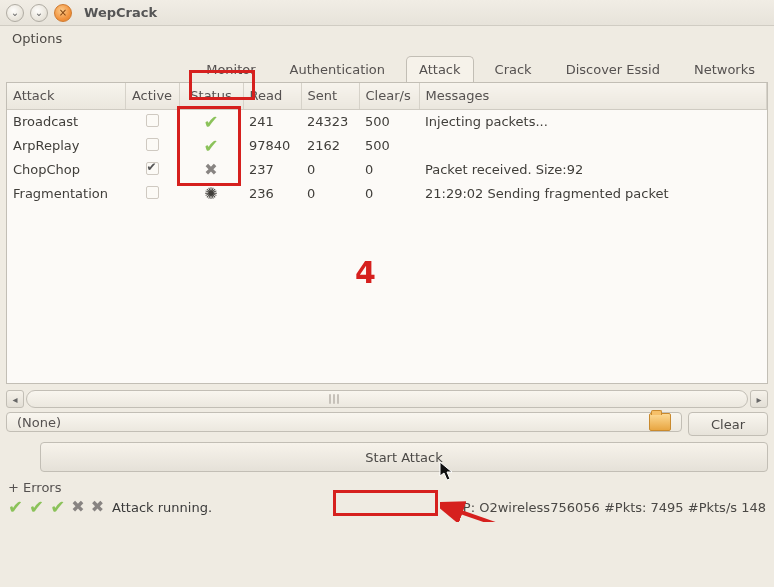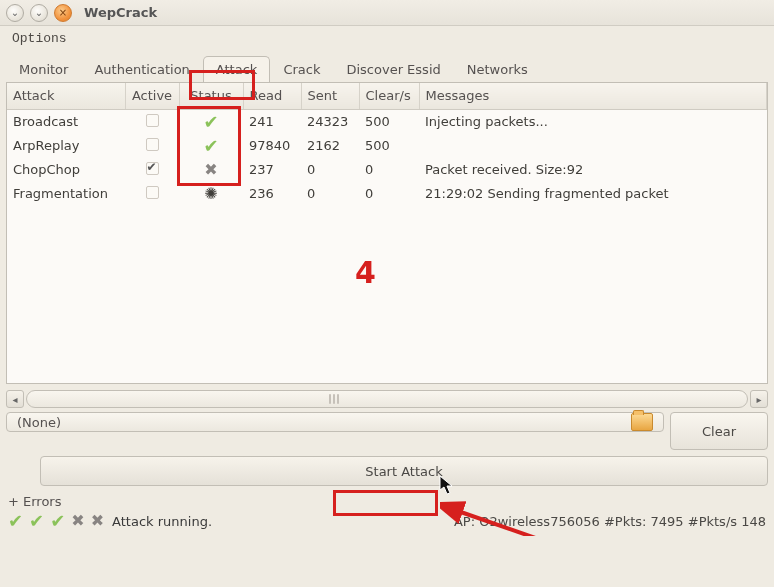--- a/index.html
+++ b/index.html
@@ -29,28 +29,29 @@
     display: flex; align-items: center; justify-content: center;
     font-size: 10px; color: #666;
   }
   .wm-btn.close {
     border-color: #d07a2e;
     background: radial-gradient(circle at 40% 35%, #fccc8c, #f2933e 60%, #e07b24);
     color: #7a3c0b;
   }
   .title-text { font-weight: bold; color: #555; margin-left: 6px; }
   
-  .menubar { height: 24px; display: flex; align-items: center; padding: 0 6px; font-family: Liberation Mono, monospace; }
+  .menubar { height: 24px; display: flex; align-items: center; padding: 0 6px; }
   .menubar div { padding: 3px 6px; color: #4d4945; }
   
   .tabstrip {
     display: flex;
     align-items: flex-end;
     padding: 6px 6px 0 6px;
-    gap: 0;
+    gap: 8px;
+    justify-content: flex-end;
   }
   .tab {
     padding: 5px 12px;
     color: #555150;
     border: 1px solid transparent;
     border-bottom: none;
     border-top-left-radius: 5px;
     border-top-right-radius: 5px;
     position: relative;
   }
@@ -147,21 +148,21 @@
     width:22px; height:18px;
     background: linear-gradient(to bottom,#fdd993,#e8a642);
     border:1px solid #c98a2e; border-radius:2px;
     position:relative;
   }
   .folder-icon::before{
     content:""; position:absolute; top:-4px; left:1px;
     width:9px;height:4px;background:#f6c069;border:1px solid #c98a2e;border-bottom:none;border-radius:2px 2px 0 0;
   }
   .btn {
-    height:38px; padding: 0 31px;
+    height:24px; padding: 0 22px;
     border:1px solid #c2beb5; border-radius:4px;
     background: linear-gradient(to bottom,#f9f6ef,#e7e3da);
     display:flex;align-items:center;justify-content:center;
     color:#4b4946;
   }
   
   .startrow { margin: 0 6px 6px 6px; padding-left: 34px; }
   .startbtn {
     width:100%; height:30px;
     border:1px solid #c2beb5; border-radius:4px;

